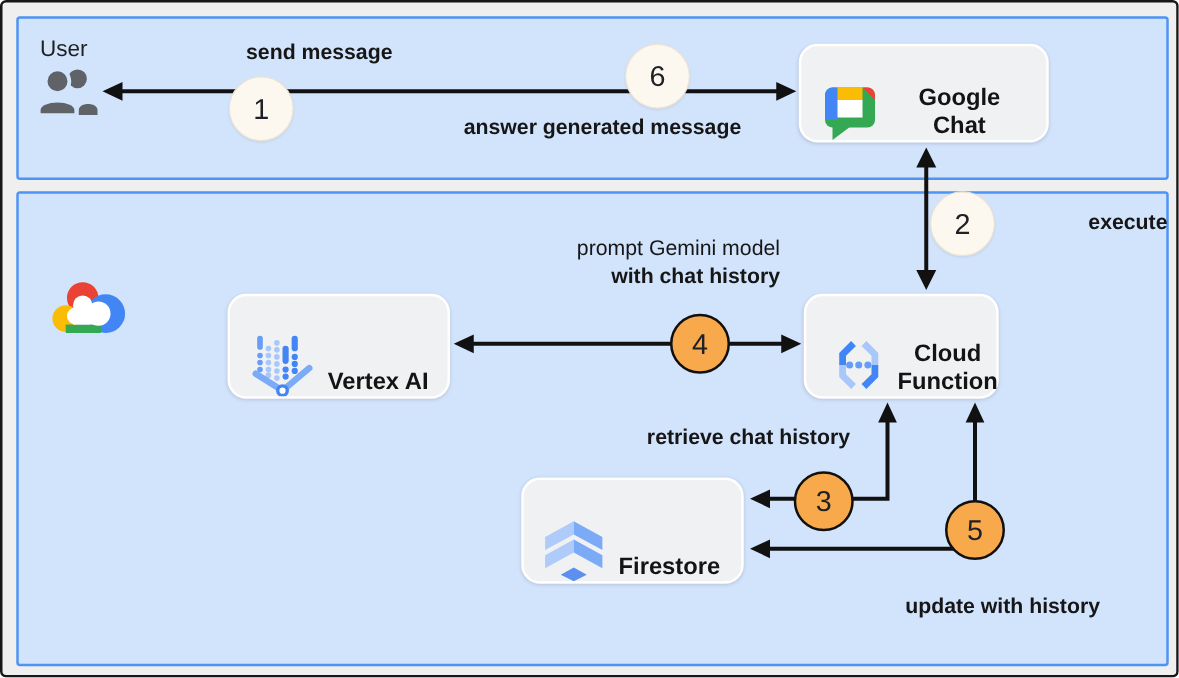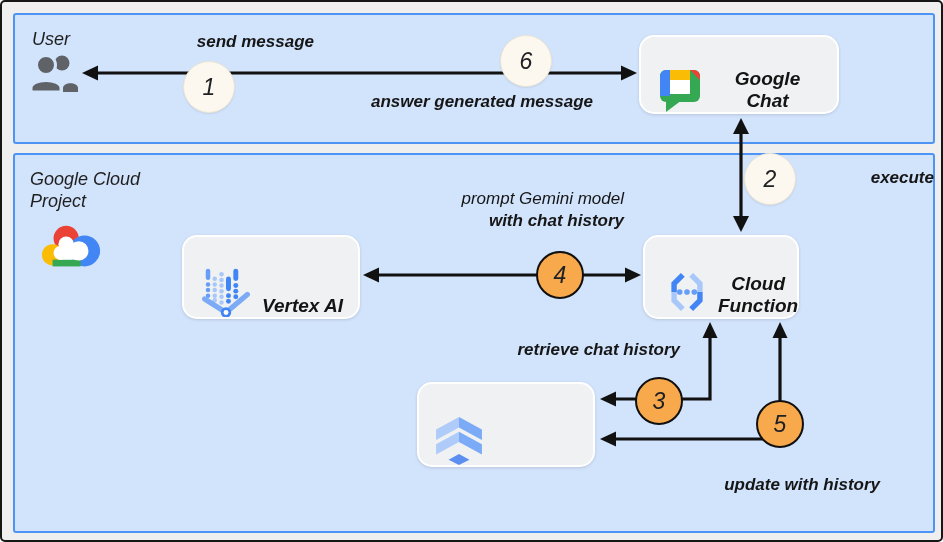--- a/index.html
+++ b/index.html
@@ -2,21 +2,20 @@
 <html><head>
 <meta charset="utf-8">
 <style>
   html,body{margin:0;padding:0;background:#fff;}
   #canvas{
     position:relative;width:943px;height:542px;
     background:#efefef;border:2px solid #161616;border-radius:5px;
     box-sizing:border-box;overflow:hidden;
     font-family:"Liberation Sans","DejaVu Sans",sans-serif;
     color:#1d1d1d;
-    font-style:italic;
   }
   .section{
     position:absolute;background:#d2e3fc;border:2px solid #4e94f5;border-radius:3px;
     box-sizing:border-box;
   }
   #section-user{left:11px;top:11px;width:922px;height:131px;}
   #section-gcp{left:11px;top:151px;width:922px;height:380px;}
   .section-label{position:absolute;font-size:18px;font-weight:400;line-height:22px;color:#1f1f1f;}
   #user-label{left:30px;top:26px;}
   #gcp-label{left:28px;top:166px;width:150px;}
@@ -66,21 +65,20 @@
 </head>
 <body>
 
 <div id="canvas">
 
   <div class="section" id="section-user"></div>
 
   <div class="section" id="section-gcp"></div>
 
   <div class="section-label" id="user-label">User</div>
-  <div class="section-label" id="gcp-label">Google Cloud Project</div>
 
   <svg class="abs" style="left:26px;top:50px;" width="54" height="46" viewBox="0 0 54 46">
     <g fill="#5f6368">
       <circle cx="34" cy="11" r="7.5"></circle>
       <path d="M35 40 v-4 c0,-6.5 15,-6.5 15,0 v4 z"></path>
       <circle cx="18" cy="13" r="9.5" stroke="#d2e3fc" stroke-width="3"></circle>
       <path d="M3 40 v-4 c0,-10 30,-10 30,0 v4 z" stroke="#d2e3fc" stroke-width="3"></path>
     </g>
   </svg>
 
@@ -193,20 +191,21 @@
   <div class="node" id="node-firestore">
     <span class="node-icon">
       <svg width="50" height="50" viewBox="0 0 48 48">
         <polygon points="2,14 24,2 24,12 2,24" fill="#AECBFA"></polygon>
         <polygon points="24,2 46,14 46,24 24,12" fill="#7BAAF7"></polygon>
         <polygon points="2,28 24,16 24,26 2,38" fill="#AECBFA"></polygon>
         <polygon points="24,16 46,28 46,38 24,26" fill="#7BAAF7"></polygon>
         <polygon points="14,43 24,37.5 34,43 24,48" fill="#5C8FF0"></polygon>
       </svg>
     </span>
+    <span class="node-label"><span class="inner">Firestore</span></span>
   </div>
 
   <div class="badge badge-white" id="badge-1">
       <span>1</span>
     </div>
   <div class="badge badge-white" id="badge-2">
       <span>2</span>
     </div>
   <div class="badge badge-orange" id="badge-3">
       <span>3</span>

